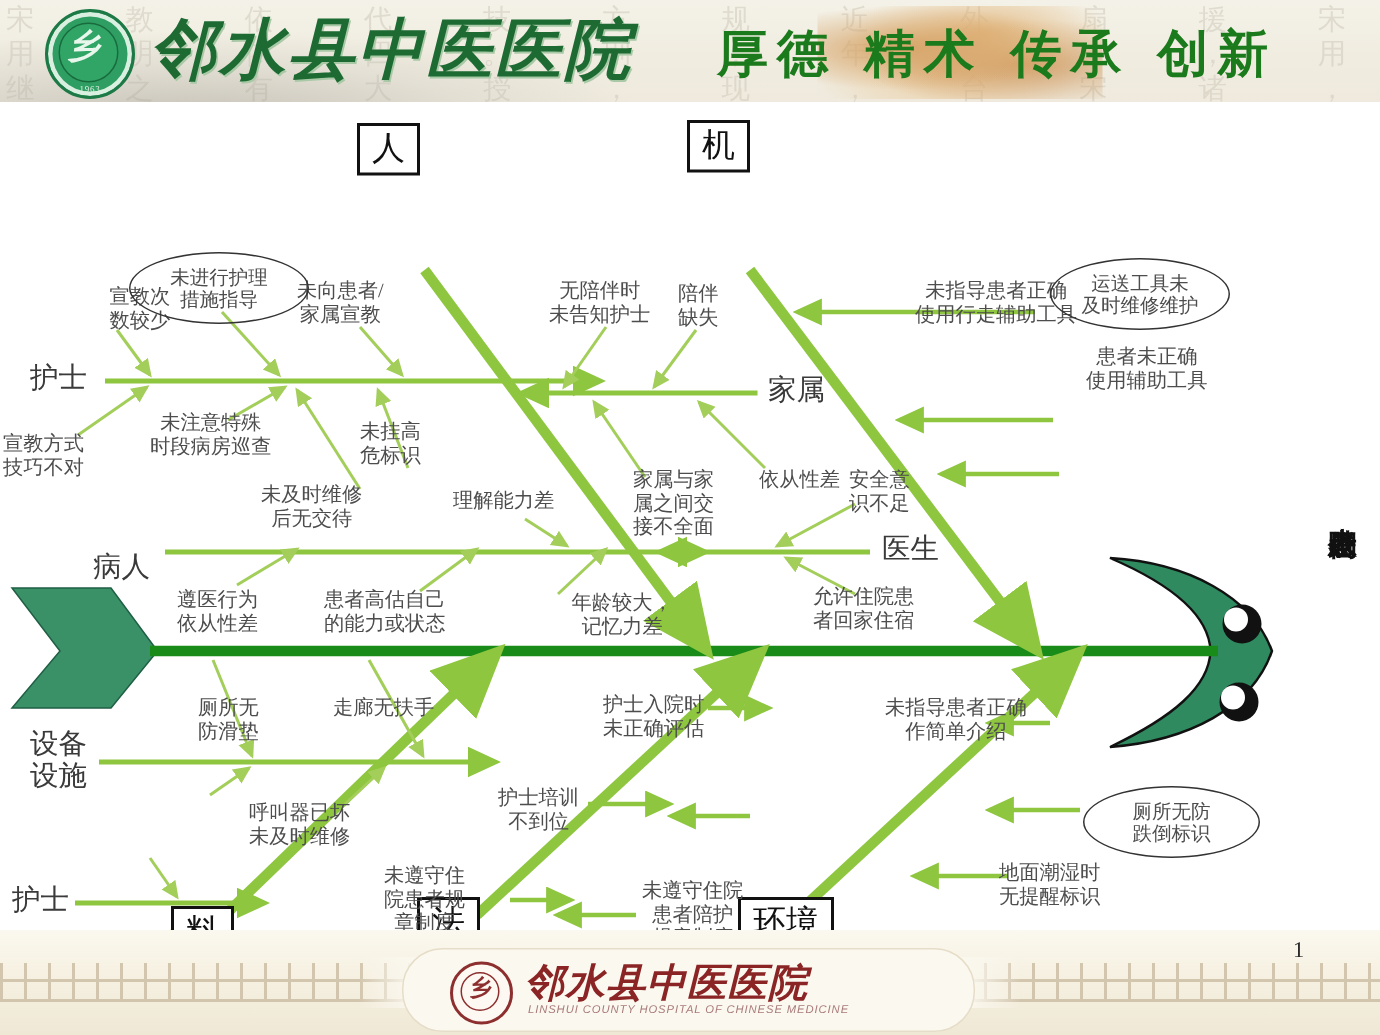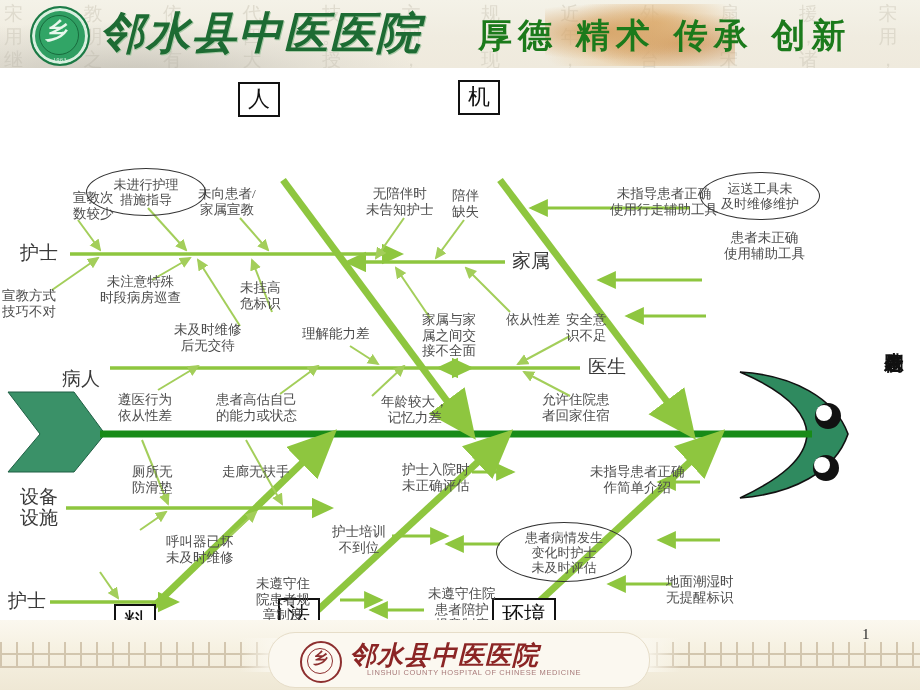--- a/index.html
+++ b/index.html
@@ -127,22 +127,22 @@
   .f-seal .in{
     position:absolute;left:5px;top:5px;width:24px;height:24px;border-radius:50%;
     border:1px solid #8d2f2f;
   }
   .f-seal .s{position:absolute;left:11px;top:6px;color:#8d2f2f;font-size:15px;font-weight:bold;}
   .f-brand{
     position:absolute;left:350px;top:18px;color:#8b2525;font-size:26px;font-weight:bold;
     font-style:italic;letter-spacing:1px;font-family:"DejaVu Serif",serif;
   }
   .f-en{
-    position:absolute;left:367px;top:48px;color:#a87a7a;font-size:7.5px;
-    letter-spacing:.6px;font-family:"Liberation Sans",sans-serif;
+    position:absolute;left:352px;top:48px;color:#a87a7a;font-size:7.5px;
+    letter-spacing:.6px;font-family:"Liberation Sans",sans-serif;font-style:italic;
   }
   .pagenum{
     position:absolute;left:862px;top:626px;color:#2b2b2b;font-size:15px;
     font-family:"Liberation Serif",serif;
   }
 </style>
 </head>
 <body>
 
 <div id="root">
@@ -294,21 +294,21 @@
 未告知护士</div>
     <div class="note c" style="left:452px;top:120px;">陪伴
 缺失</div>
     <div class="note c" style="left:422px;top:244px;">家属与家
 属之间交
 接不全面</div>
     <div class="note c" style="left:506px;top:244px;">依从性差</div>
 
     <div class="note c" style="left:566px;top:244px;">安全意
 识不足</div>
-    <div class="note c" style="left:542px;top:324px;">允许住院患
+    <div class="note c" style="left:542px;top:324px;font-family:Liberation Mono, monospace;">允许住院患
 者回家住宿</div>
 
     <div class="note c" style="left:610px;top:118px;">未指导患者正确
 使用行走辅助工具</div>
     <div class="note c" style="left:724px;top:162px;">患者未正确
 使用辅助工具</div>
 
     <div class="note c" style="left:132px;top:396px;">厕所无
 防滑垫</div>
     <div class="note c" style="left:222px;top:396px;">走廊无扶手</div>
@@ -333,23 +333,22 @@
 作简单介绍</div>
     <div class="note c" style="left:666px;top:506px;">地面潮湿时
 无提醒标识</div>
     <div class="note c" style="left:610px;top:552px;">患者对陌生
 环境不熟悉</div>
 
     <div class="ell" style="left:86px;top:100px;width:118px;height:46px;text-align:center;">未进行护理
 措施指导</div>
     <div class="ell" style="left:700px;top:104px;width:118px;height:46px;">运送工具未
 及时维修维护</div>
-    <div class="ell" style="left:496px;top:454px;width:134px;height:58px;">患者病情发生
-变化时护士
-未及时评估</div>
+    <div class="ell" style="left:722px;top:456px;width:116px;height:46px;">厕所无防
+跌倒标识</div>
 
     <div class="fishtext" style="left:884px;top:268px;">患者跌倒</div>
   </div>
 
   <div class="footer">
     <div class="greek"></div>
     <div class="greek-mask"></div>
     <div class="plate"></div>
 
     <div class="f-seal">

